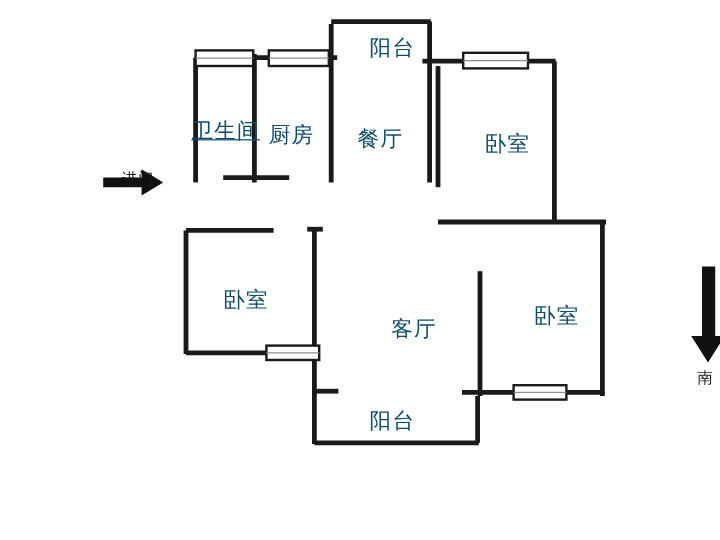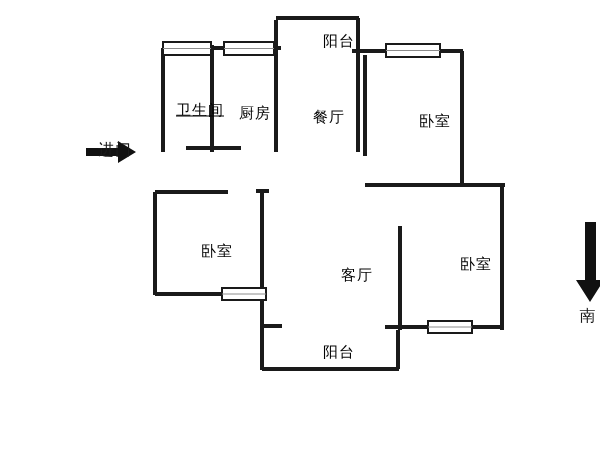--- a/index.html
+++ b/index.html
@@ -21,33 +21,32 @@
   }
   #plan-svg {
     position: absolute;
     left: 0;
     top: 0;
     width: 600px;
     height: 450px;
   }
   .room-label {
     position: absolute;
-    color: #000000;
-    font-size: 15px;
+    color: #0c4a6e;
+    font-size: 18px;
     line-height: 1;
     letter-spacing: 1px;
     white-space: nowrap;
     transform: translate(-50%, -50%);
     font-family: "DejaVu Sans", "Liberation Sans", sans-serif;
-    margin-left: 12px;
   }
   .annotation-label {
     position: absolute;
     color: #1a1a1a;
-    font-size: 16px;
+    font-size: 13px;
     line-height: 1;
     letter-spacing: 1px;
     white-space: nowrap;
     transform: translate(-50%, -50%);
     font-family: "DejaVu Sans", "Liberation Sans", sans-serif;
   }
 </style>
 </head>
 <body>
 

